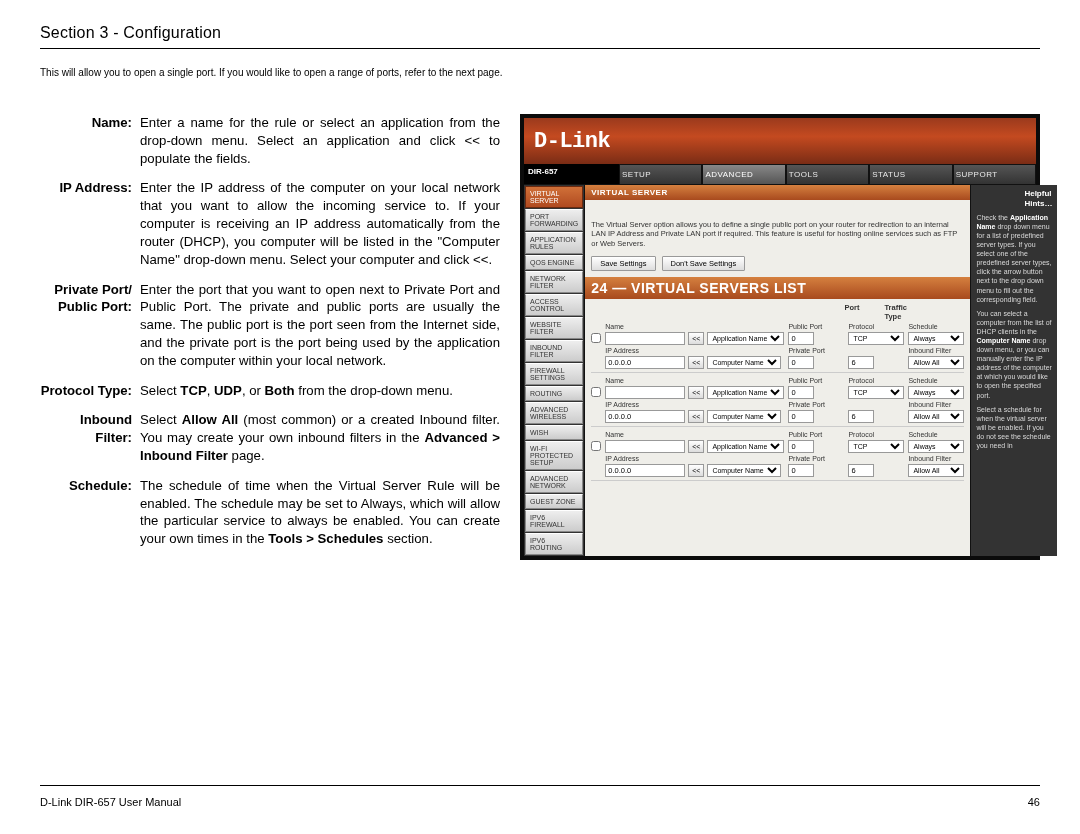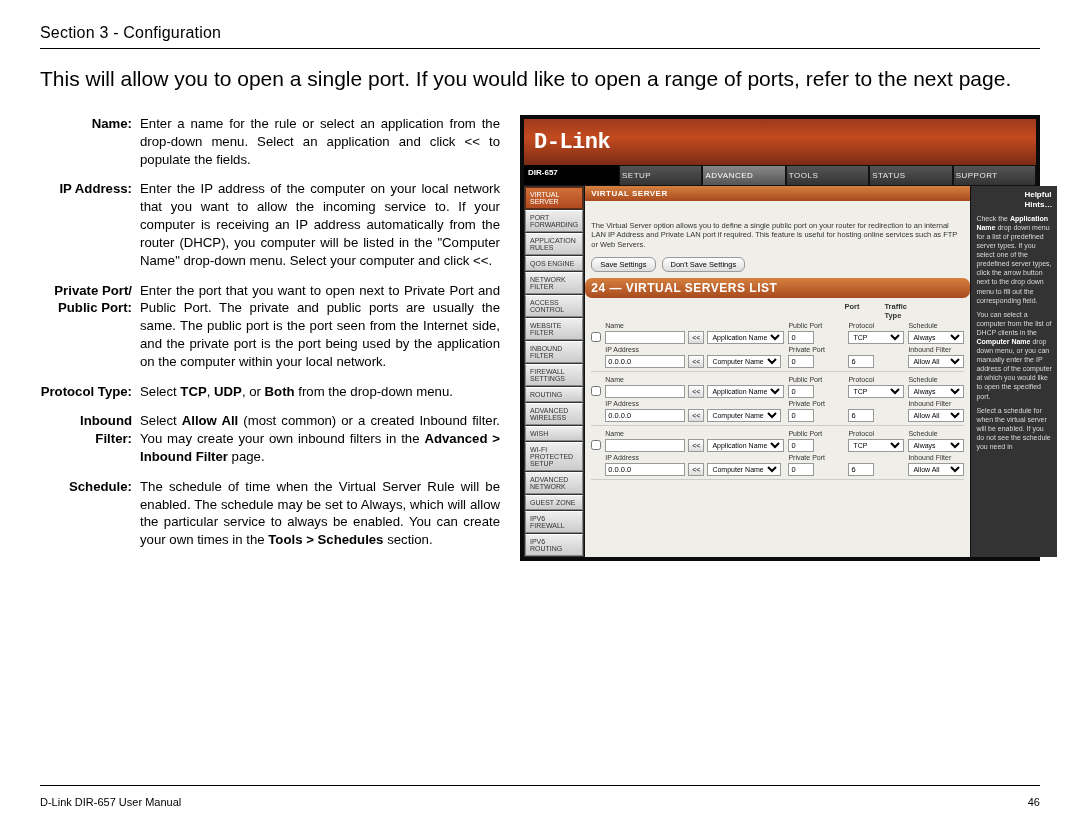--- a/index.html
+++ b/index.html
@@ -7,21 +7,21 @@
     font-family: "Myriad Pro", "Segoe UI", Arial, sans-serif;
     background: #fff;
     width: 1080px;
     height: 834px;
     position: relative;
     padding: 24px 40px 0 40px;
     color: #000;
   }
   .header-line { border-bottom: 1.5px solid #000; margin-top: 6px; margin-bottom: 18px; }
   .section-title { font-size: 16px; font-weight: 400; letter-spacing: .2px; }
-  .intro { font-size: 21px; margin-bottom: 24px; }
+  .intro { font-size: 10px; margin-bottom: 36px; }
   .columns { display: flex; gap: 20px; }
   .leftcol { width: 460px; }
   .rightcol { flex: 1; }
   .def { display: flex; margin-bottom: 12px; font-size: 13.2px; line-height: 1.35; }
   .def .label { width: 100px; text-align: right; font-weight: 700; padding-right: 8px; flex-shrink:0; }
   .def .desc { flex: 1; text-align: justify; }
   .bold { font-weight: 700; }
 
   
   .router {
@@ -42,22 +42,22 @@
   .model { background:#000; color:#fff; font-weight:700; padding:3px 4px; font-size:8px; border-bottom:1px solid #111;}
   .side-item { background:linear-gradient(#eee,#ccc); color:#333; font-size:7px; padding:3px 4px; border:1px solid #888; border-top-color:#fff; margin:1px; cursor:pointer;}
   .side-item.active { background:linear-gradient(#d07038,#b04a20); color:#fff; border-color:#6b2a10;}
   .tabs { display:flex; }
   .tab { flex:1; text-align:left; font-size:8px; font-weight:400; padding:5px 2px; background:linear-gradient(#555,#333); color:#e9e9e9; border:1px solid #111; letter-spacing:.5px;}
   .tab.active { background:linear-gradient(#888,#555); color:#fff;}
   .content { flex:1; background:#efeee9; }
   .section-hd { background:linear-gradient(#d5803f,#a84a1e); color:#fff; font-weight:700; font-size:8px; padding:3px 6px; letter-spacing:.5px;}
   .section-desc { font-size:7.5px; padding:4px 6px; color:#333; line-height:1.25;margin-top:16px;}
   .btnrow { padding:4px 6px 6px 6px; display:flex; gap:6px;}
-  .rbtn { font-size:7.5px; padding:2px 8px; background:linear-gradient(#fff,#ddd); border:1px solid #999; border-radius:6px; cursor:pointer;}
-  .list-hd {font-size:12px;border-radius:7px;}
+  .rbtn { font-size:7.5px; padding:2px 8px; background:linear-gradient(#fff,#ddd); border:1px solid #999; border-radius:1px; cursor:pointer;}
+  .list-hd {font-size:14px;}
   .vs { padding:4px 6px 8px 6px; }
   .vs-headrow { display:flex; font-size:7.5px; font-weight:700; color:#333; margin-bottom:2px;}
   .vs-headrow .sp1{width:14px;} .vs-headrow .sp2{flex:1;} .vs-headrow .c{width:40px;}
   .vsrow { display:flex; align-items:flex-start; gap:4px; margin-bottom:4px; border-bottom:1px solid #ccc; padding-bottom:3px;}
   .vsrow .cb { width:10px; padding-top:10px;}
   .vsrow input[type=checkbox]{width:10px;height:10px;}
   .fieldcol { flex:1; display:flex; flex-direction:column; gap:2px;}
   .fld { display:flex; gap:3px; align-items:center;}
   .lbl { font-size:7px; color:#333; width:100%; }
   .txt { font-size:7.5px; width:80px; height:13px; border:1px solid #999; background:#fff; padding:0 2px;}

